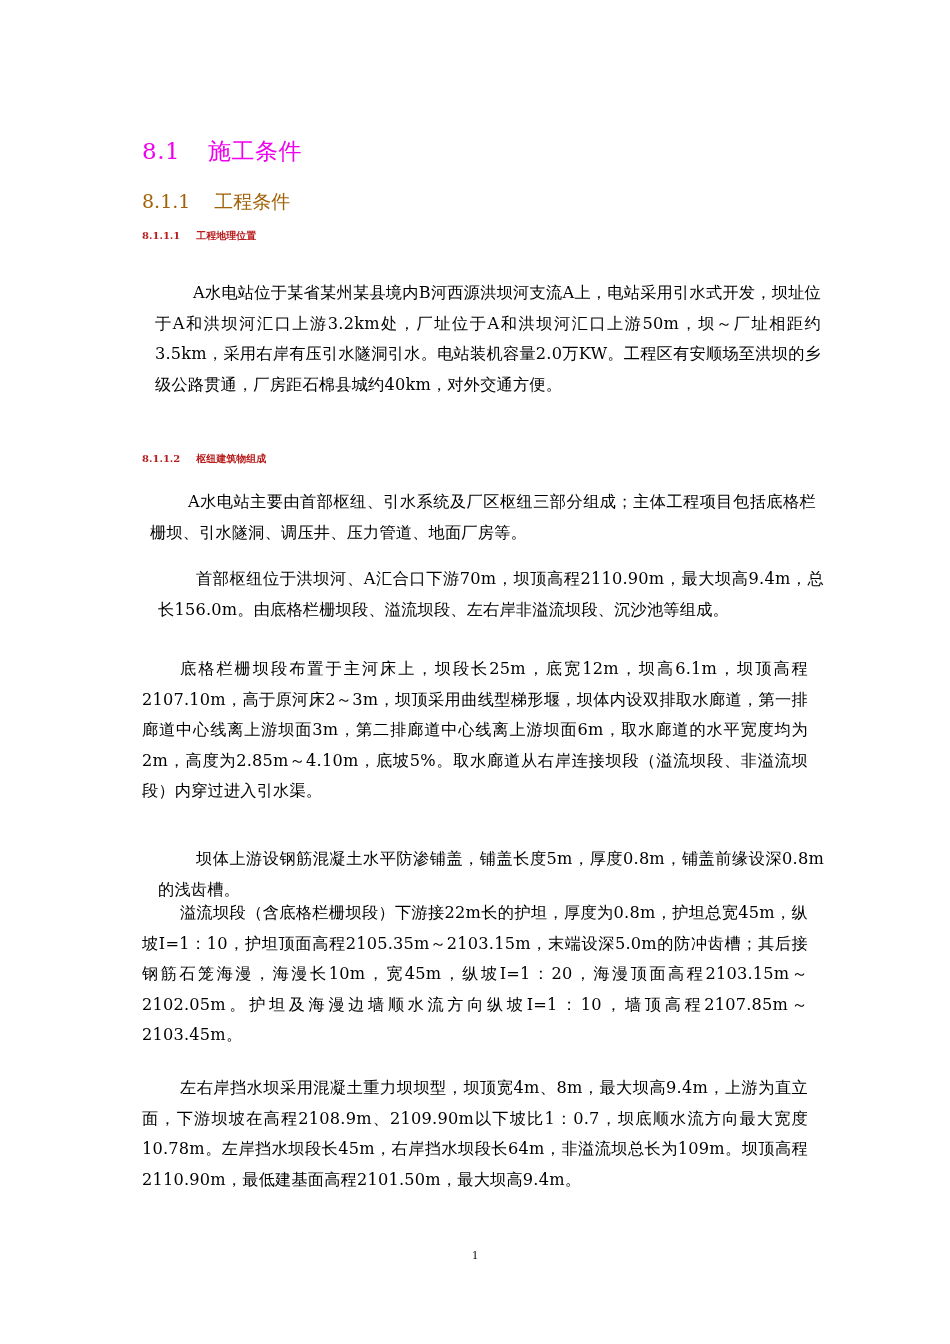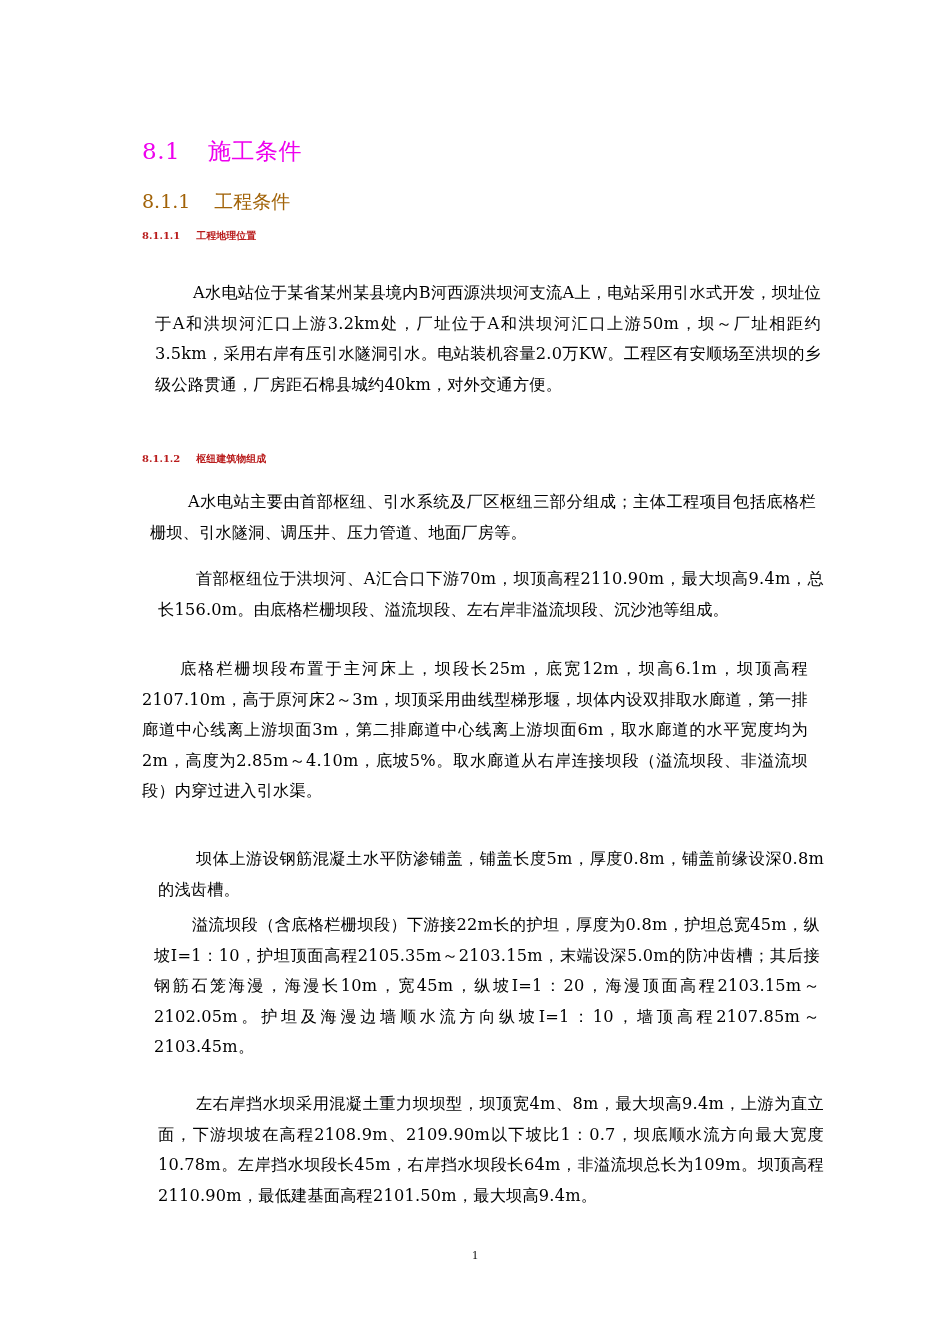--- a/index.html
+++ b/index.html
@@ -35,17 +35,17 @@
     <span class="num">8.1.1.1</span><span class="gap3"></span><span>工程地理位置</span>
   </div>
   <p class="para" style="top:265px;margin:13px">A水电站位于某省某州某县境内B河西源洪坝河支流A上，电站采用引水式开发，坝址位于A和洪坝河汇口上游3.2km处，厂址位于A和洪坝河汇口上游50m，坝～厂址相距约3.5km，采用右岸有压引水隧洞引水。电站装机容量2.0万KW。工程区有安顺场至洪坝的乡级公路贯通，厂房距石棉县城约40km，对外交通方便。</p>
   <div class="h3" style="top:452px">
     <span class="num">8.1.1.2</span><span class="gap3"></span><span>枢纽建筑物组成</span>
   </div>
   <p class="para" style="top:479px;margin:8px">A水电站主要由首部枢纽、引水系统及厂区枢纽三部分组成；主体工程项目包括底格栏栅坝、引水隧洞、调压井、压力管道、地面厂房等。</p>
   <p class="para" style="top:548px;margin:16px">首部枢纽位于洪坝河、A汇合口下游70m，坝顶高程2110.90m，最大坝高9.4m，总长156.0m。由底格栏栅坝段、溢流坝段、左右岸非溢流坝段、沉沙池等组成。</p>
   <p class="para" style="top:654px;margin:0">底格栏栅坝段布置于主河床上，坝段长25m，底宽12m，坝高6.1m，坝顶高程2107.10m，高于原河床2～3m，坝顶采用曲线型梯形堰，坝体内设双排取水廊道，第一排廊道中心线离上游坝面3m，第二排廊道中心线离上游坝面6m，取水廊道的水平宽度均为2m，高度为2.85m～4.10m，底坡5%。取水廊道从右岸连接坝段（溢流坝段、非溢流坝段）内穿过进入引水渠。</p>
   <p class="para" style="top:828px;margin:16px">坝体上游设钢筋混凝土水平防渗铺盖，铺盖长度5m，厚度0.8m，铺盖前缘设深0.8m的浅齿槽。</p>
-  <p class="para" style="top:898px;margin:12px">溢流坝段（含底格栏栅坝段）下游接22m长的护坦，厚度为0.8m，护坦总宽45m，纵坡I=1：10，护坦顶面高程2105.35m～2103.15m，末端设深5.0m的防冲齿槽；其后接钢筋石笼海漫，海漫长10m，宽45m，纵坡I=1：20，海漫顶面高程2103.15m～2102.05m。护坦及海漫边墙顺水流方向纵坡I=1：10，墙顶高程2107.85m～2103.45m。</p>
-  <p class="para" style="top:1073px;margin:16px">左右岸挡水坝采用混凝土重力坝坝型，坝顶宽4m、8m，最大坝高9.4m，上游为直立面，下游坝坡在高程2108.9m、2109.90m以下坡比1：0.7，坝底顺水流方向最大宽度10.78m。左岸挡水坝段长45m，右岸挡水坝段长64m，非溢流坝总长为109m。坝顶高程2110.90m，最低建基面高程2101.50m，最大坝高9.4m。</p>
+  <p class="para" style="top:898px;margin:0">溢流坝段（含底格栏栅坝段）下游接22m长的护坦，厚度为0.8m，护坦总宽45m，纵坡I=1：10，护坦顶面高程2105.35m～2103.15m，末端设深5.0m的防冲齿槽；其后接钢筋石笼海漫，海漫长10m，宽45m，纵坡I=1：20，海漫顶面高程2103.15m～2102.05m。护坦及海漫边墙顺水流方向纵坡I=1：10，墙顶高程2107.85m～2103.45m。</p>
+  <p class="para" style="top:1073px;margin:0">左右岸挡水坝采用混凝土重力坝坝型，坝顶宽4m、8m，最大坝高9.4m，上游为直立面，下游坝坡在高程2108.9m、2109.90m以下坡比1：0.7，坝底顺水流方向最大宽度10.78m。左岸挡水坝段长45m，右岸挡水坝段长64m，非溢流坝总长为109m。坝顶高程2110.90m，最低建基面高程2101.50m，最大坝高9.4m。</p>
 </div>
 
 <div class="pageno">1</div>
 
 </body></html>

